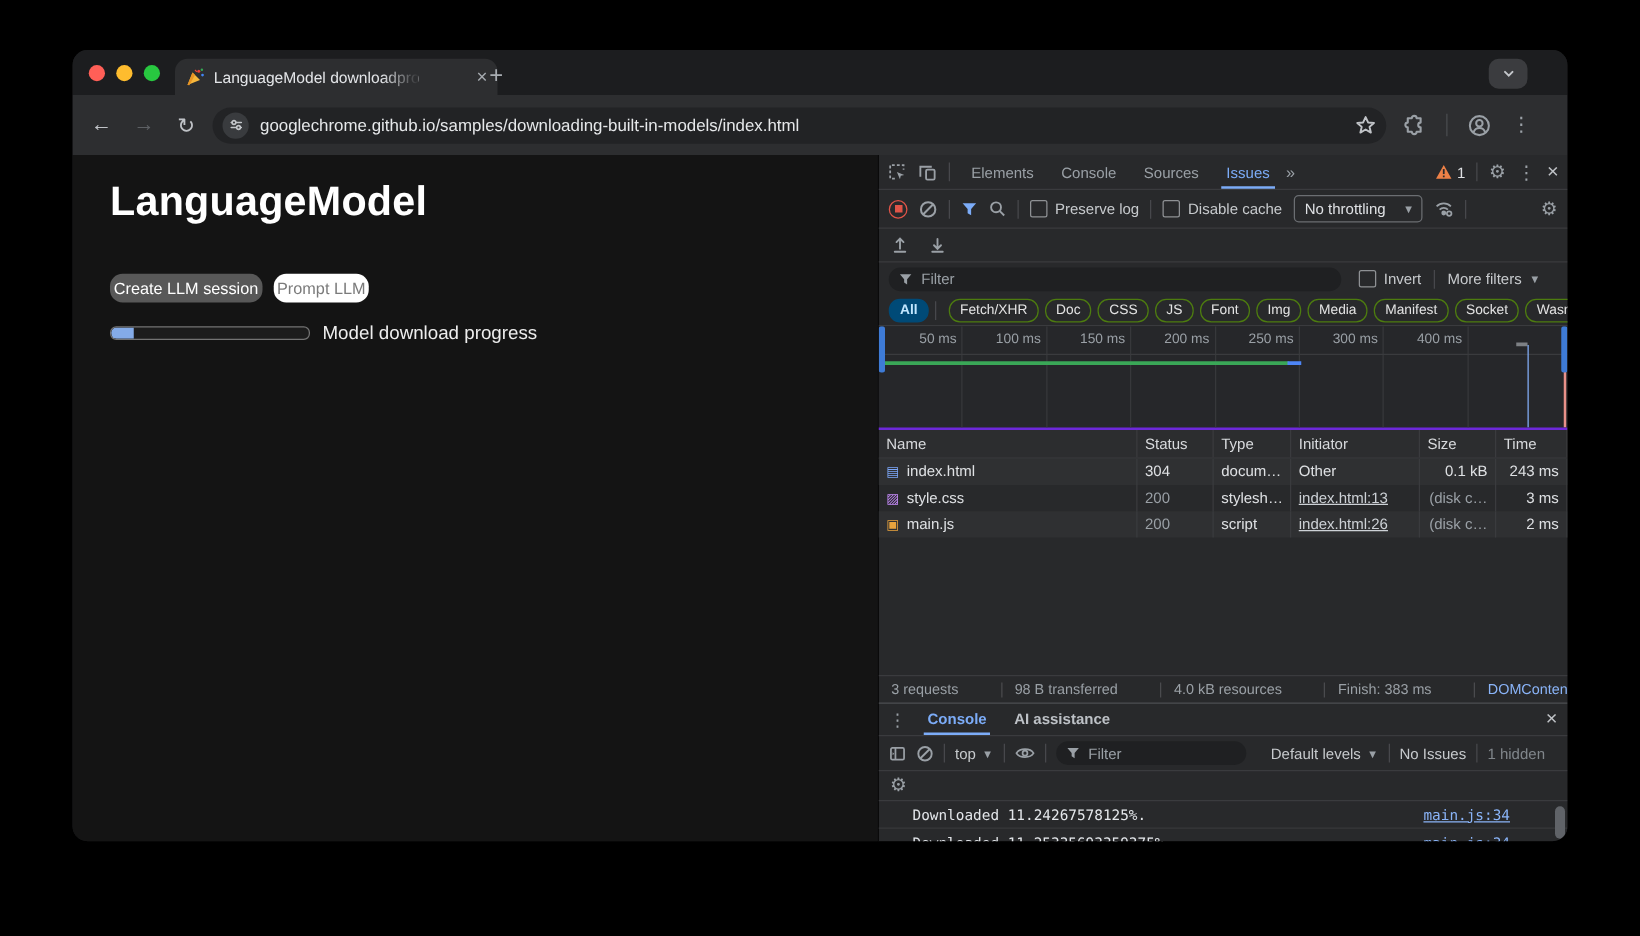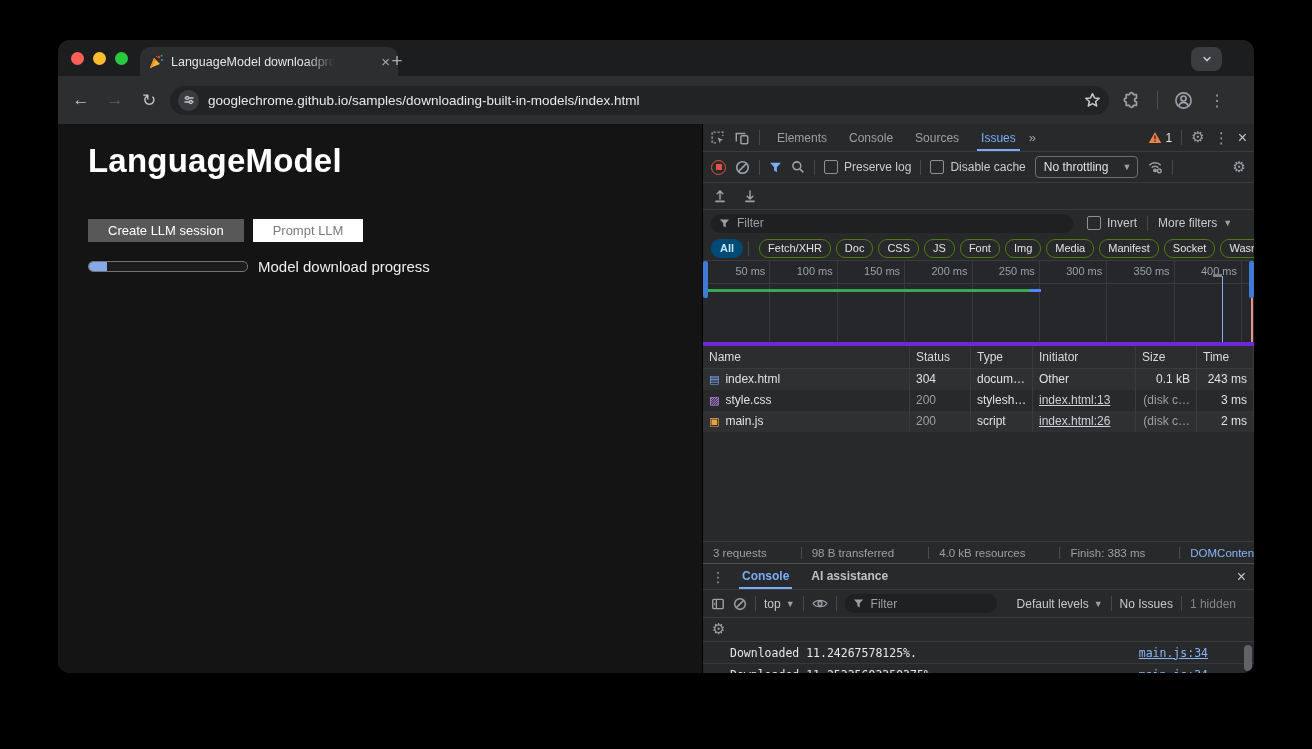--- a/index.html
+++ b/index.html
@@ -31,21 +31,21 @@
        justify-content:center;flex:none;margin-right:9px;}
   .url{font-size:13.5px;color:#e6e8ea;white-space:nowrap;overflow:hidden;flex:1;}
   .omni-star{flex:none;margin-left:8px;color:#c0c3c7;display:flex;}
   .tb-right{display:flex;align-items:center;margin-left:14px;gap:16px;color:#c0c3c7;}
   .tb-vdiv{width:1px;height:18px;background:#4a4c4f;}
   
   .content{flex:1;display:flex;min-height:0;}
   .page{flex:1;background:#141414;position:relative;}
   .page h1{margin:0;position:absolute;left:30px;top:18px;font-size:33px;font-weight:700;color:#fff;letter-spacing:.2px;}
   .btnrow{position:absolute;left:30px;top:95px;display:flex;gap:9px;}
-  .pbtn{font-size:13px;padding:4px 20px;border-radius:0;border:none;font-family:inherit;}
+  .pbtn{font-size:13px;padding:4px 3px;border-radius:10px;border:none;font-family:inherit;}
   .pbtn.primary{background:#585858;color:#fff;}
   .pbtn.disabled{background:#ffffff;color:#7b7b7b;}
   .progrow{position:absolute;left:30px;top:134px;display:flex;align-items:center;}
   .ptrack{width:158px;height:9px;border-radius:5px;border:1px solid #737373;background:#1c1c1c;overflow:hidden;}
   .pfill{height:100%;border-radius:4px 0 0 4px;}
   .plabel{margin-left:10px;font-size:15px;color:#ededed;}
   
   .devtools{width:551px;flex:none;background:#28292b;border-left:1px solid #000;display:flex;
        flex-direction:column;font-size:12px;color:#9aa0a6;min-height:0;}
   .vdiv{width:1px;height:15px;background:#47484c;flex:none;}
@@ -71,21 +71,21 @@
   .filter-row{height:26px;display:flex;align-items:center;padding:0 8px;flex:none;}
   .fpill{width:362px;height:19px;border-radius:10px;background:#1f2022;display:flex;align-items:center;
        padding:0 8px;gap:7px;box-sizing:border-box;color:#9aa0a6;}
   .filter-right{display:flex;align-items:center;gap:10px;margin-left:14px;}
   .chips-row{height:24px;border-bottom:1px solid #3a3b3e;display:flex;align-items:center;padding:0 8px;gap:5px;flex:none;}
   .chips-row > div:nth-of-type(1){margin-right:11px;position:relative;}
   .chips-row > div:nth-of-type(1)::after{content:"";position:absolute;right:-7px;top:1px;bottom:1px;width:1px;background:#47484c;}
   .chip{height:17px;line-height:17px;padding:0 8px;border-radius:9px;border:1px solid #4d7c0f;color:#e3e3e3;font-size:11px;}
   .chip.active{background:#004a77;color:#c2e7ff;border-color:#004a77;font-weight:700;}
   
-  .overview{height:81px;border-bottom:4px solid #6d28d9;position:relative;background:#26272a;overflow:hidden;flex:none;}
+  .overview{height:81px;border-bottom:2px solid #6d28d9;position:relative;background:#26272a;overflow:hidden;flex:none;}
   .ticks{position:absolute;inset:0;display:flex;}
   .tick{width:67.38px;flex:none;border-right:1px solid #37383b;box-sizing:border-box;font-size:11px;
        color:#9aa0a6;text-align:right;padding:4px 4px 0 0;}
   .ruler-line{position:absolute;left:0;right:0;top:22px;height:1px;background:#3a3b3e;}
   .ov-handle{position:absolute;top:0;width:5px;height:37px;border-radius:2px;background:#3e7bd6;}
   .ov-line{position:absolute;height:2.5px;top:28px;}
   .ov-marker{position:absolute;top:15px;bottom:0;width:1.5px;}
   .ov-tick{position:absolute;top:13px;height:3px;width:9px;background:#7d8084;}
   
   .net-grid{display:grid;grid-template-columns:207px 61px 62px 103px 61px 57px;flex:none;}
@@ -346,21 +346,20 @@
 
       <div class="overview">
         <div class="ticks">
 
         <div class="tick">50 ms</div>
             <div class="tick">100 ms</div>
             <div class="tick">150 ms</div>
             <div class="tick">200 ms</div>
             <div class="tick">250 ms</div>
             <div class="tick">300 ms</div>
-            <div class="tick">350 ms</div>
             <div class="tick">400 ms</div>
           </div>
         <div class="ruler-line"></div>
         <div class="ov-line" style="background: rgb(58, 167, 87); left: 1px; width: 327.467px;"></div>
         <div class="ov-line" style="background: rgb(78, 134, 247); left: 327.467px; width: 10.7808px;"></div>
         <div class="ov-tick" style="left: 509.826px;"></div>
         <div class="ov-marker" style="background: rgb(130, 174, 247); left: 518.826px;"></div>
         <div class="ov-marker" style="background: rgb(232, 145, 137); left: 548.473px; top: 10px;"></div>
         <div class="ov-handle" style="left:0"></div>
         <div class="ov-handle" style="right:0"></div>

